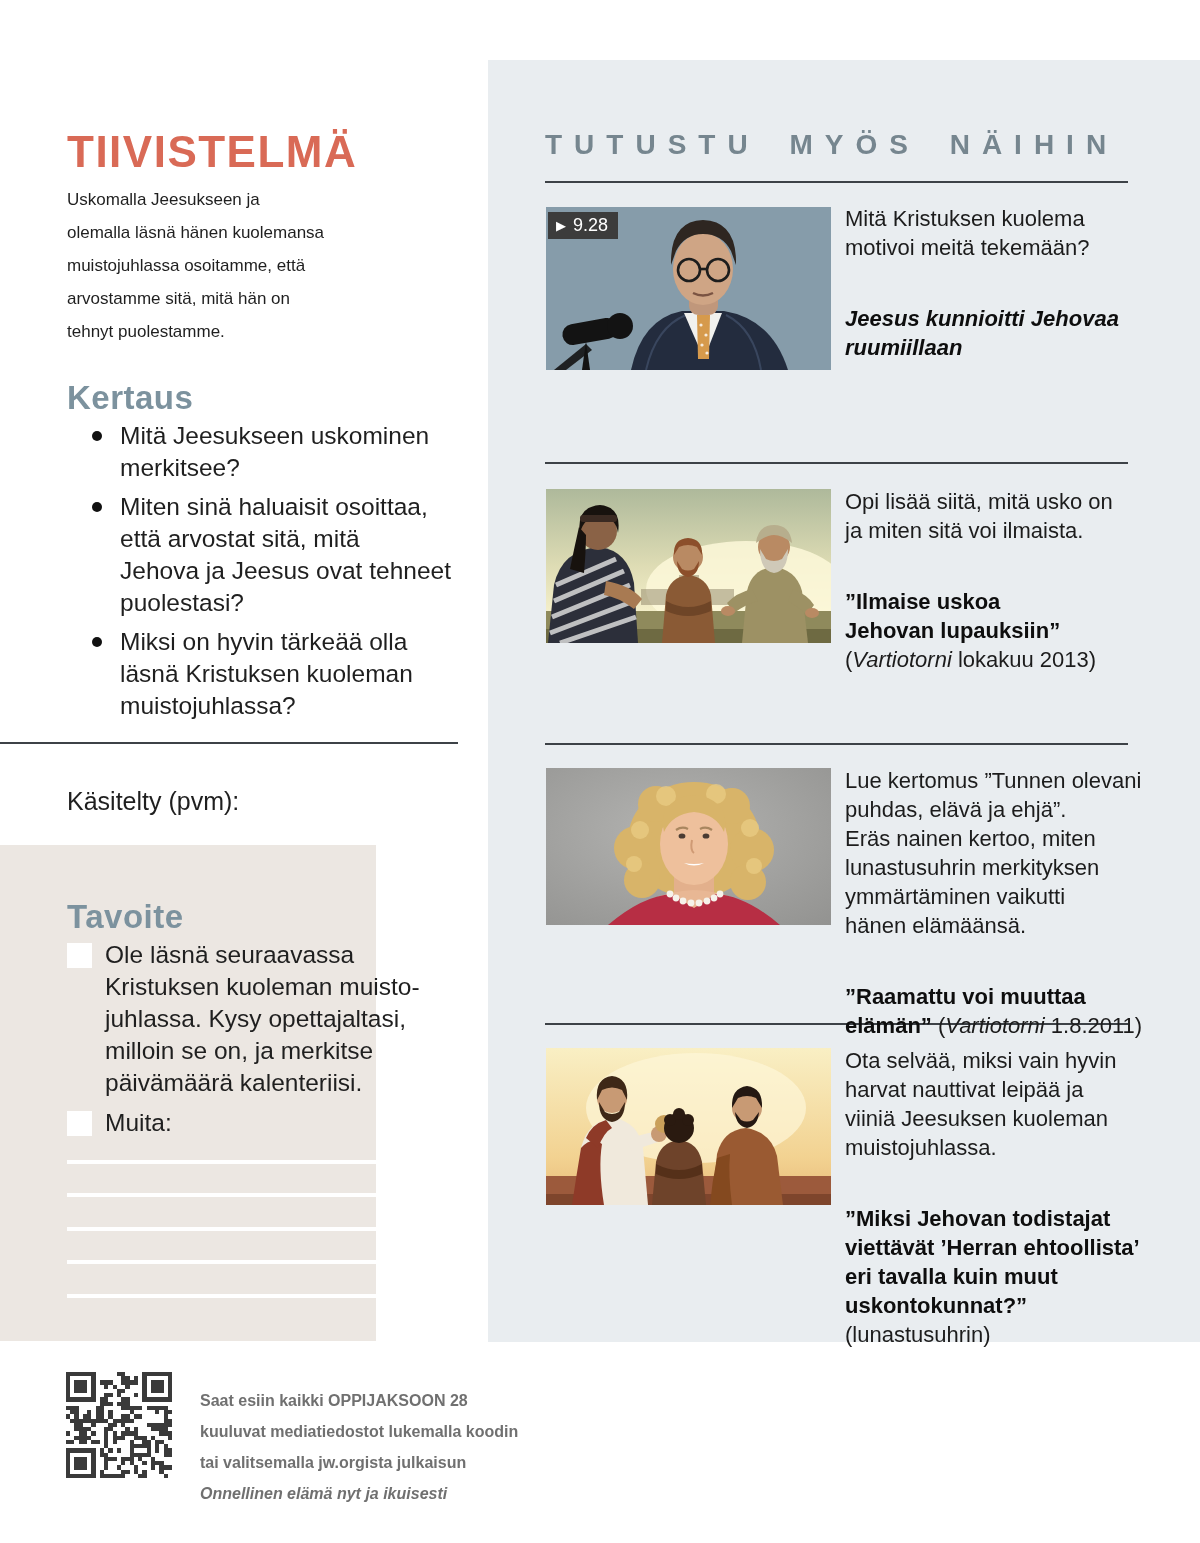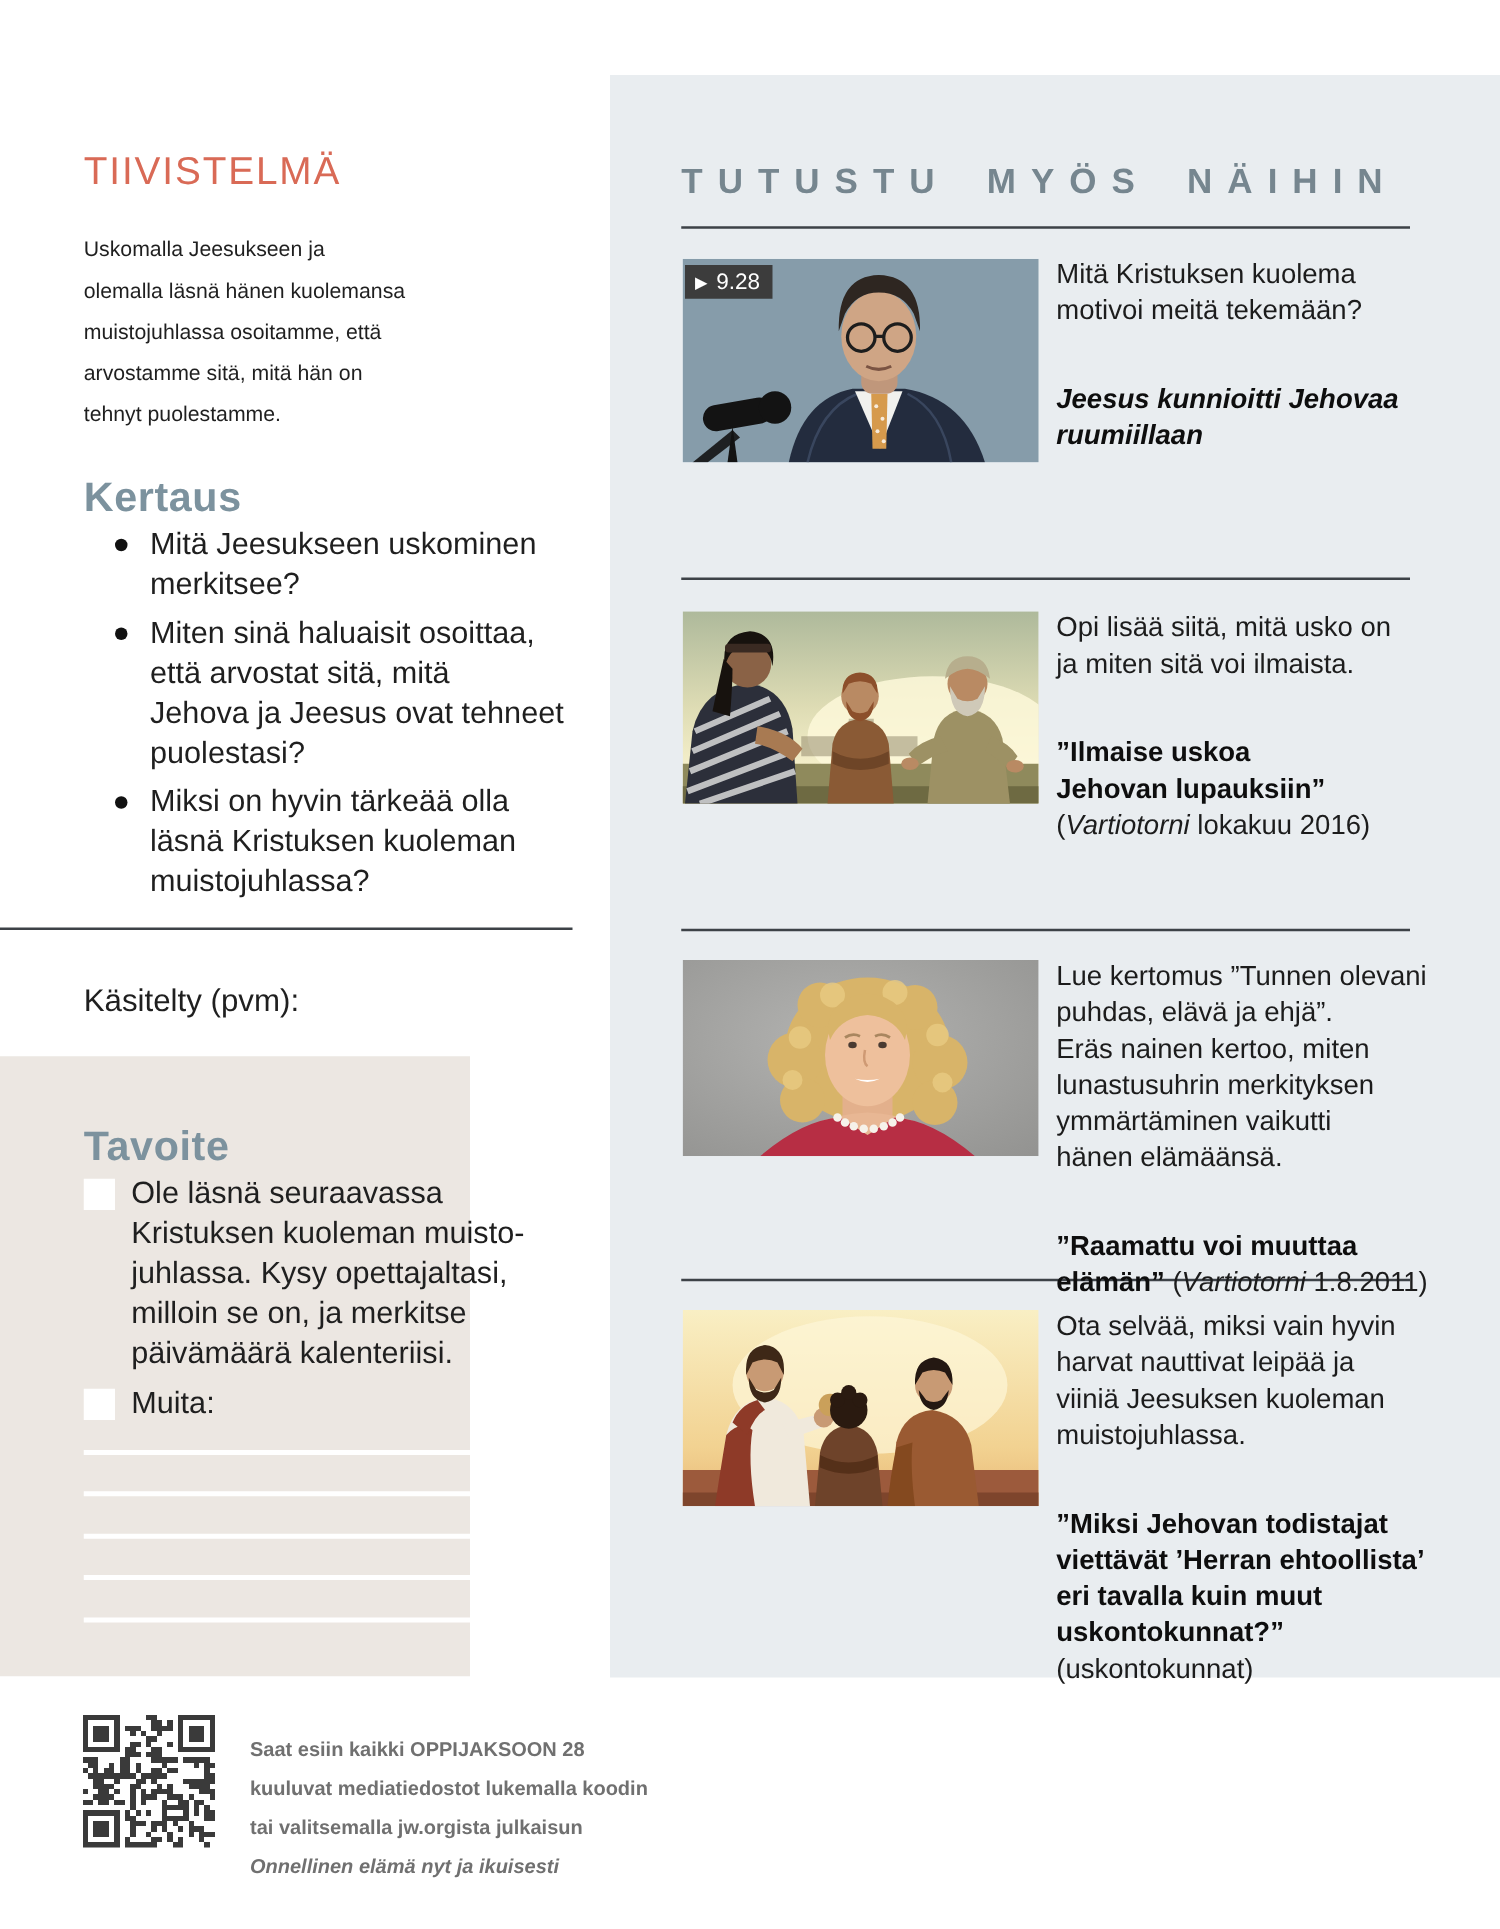--- a/index.html
+++ b/index.html
@@ -5,21 +5,21 @@
   html,body{margin:0;padding:0;background:#ffffff;}
   .page{
     position:relative;width:1200px;height:1543px;background:#ffffff;
     font-family:"Liberation Sans",sans-serif;color:#1f1f1f;overflow:hidden;
   }
   .pre{white-space:pre-line;}
 
   
   .summary-title{
     position:absolute;left:67px;top:98px;
-    font-size:31px;font-weight:normal;letter-spacing:1.5px;color:#d96a56;
+    font-size:44px;font-weight:bold;letter-spacing:1.5px;color:#d96a56;
   }
   .summary-text{
     position:absolute;left:67px;top:166px;width:420px;
     font-size:17px;line-height:33px;color:#1f1f1f;
   }
   .section-heading{
     font-size:33px;font-weight:bold;color:#7c929e;letter-spacing:0.5px;
   }
   .review-title{position:absolute;left:67px;top:352px;}
   .review-list{
@@ -253,21 +253,21 @@
         <path d="M33 38 Q28 60 24 80 L38 84 Q40 60 40 46 Z" fill="#17120e"></path>
         <rect x="34" y="26" width="37" height="7" rx="3" fill="#3a2a22"></rect>
       </svg>
     </figure>
     <div class="item-text item-text-2">
       <p class="lead pre">Opi lisää siitä, mitä usko on
 ja miten sitä voi ilmaista.</p>
       <p class="ref pre">
         <span class="ref-title">”Ilmaise uskoa
 Jehovan lupauksiin”</span>
-        <span class="src block"><span>(</span><span class="pub">Vartiotorni</span><span> lokakuu 2016)</span></span>
+        <span class="src block"><span>(</span><span class="pub">Vartiotorni</span><span> lokakuu 2013)</span></span>
       </p>
     </div>
 
     <figure class="thumb thumb-3">
       <svg viewBox="0 0 285 157">
         <defs>
           <radialGradient id="bg3" cx="0.45" cy="0.4" r="0.9">
             <stop offset="0" stop-color="#b3b3b1"></stop>
               <stop offset="1" stop-color="#8f8f8d"></stop>
           </radialGradient>
@@ -373,21 +373,21 @@
     <div class="item-text item-text-4">
       <p class="lead pre">Ota selvää, miksi vain hyvin
 harvat nauttivat leipää ja
 viiniä Jeesuksen kuoleman
 muistojuhlassa.</p>
       <p class="ref pre">
         <span class="ref-title">”Miksi Jehovan todistajat
 viettävät ’Herran ehtoollista’
 eri tavalla kuin muut
 uskontokunnat?”</span>
-        <span class="src block"><span>(uskontokunnat)</span></span>
+        <span class="src block"><span>(lunastusuhrin)</span></span>
       </p>
     </div>
   </section>
 
   <div class="qr">
     <svg id="qr-svg" viewBox="0 0 25 25" shape-rendering="crispEdges">
         <rect x="0" y="0" width="25" height="25" fill="#ffffff"></rect>
         <rect x="12" y="0" width="1" height="1" fill="#3a3a3a"></rect>
         <rect x="13" y="0" width="1" height="1" fill="#3a3a3a"></rect>
         <rect x="13" y="1" width="1" height="1" fill="#3a3a3a"></rect>

